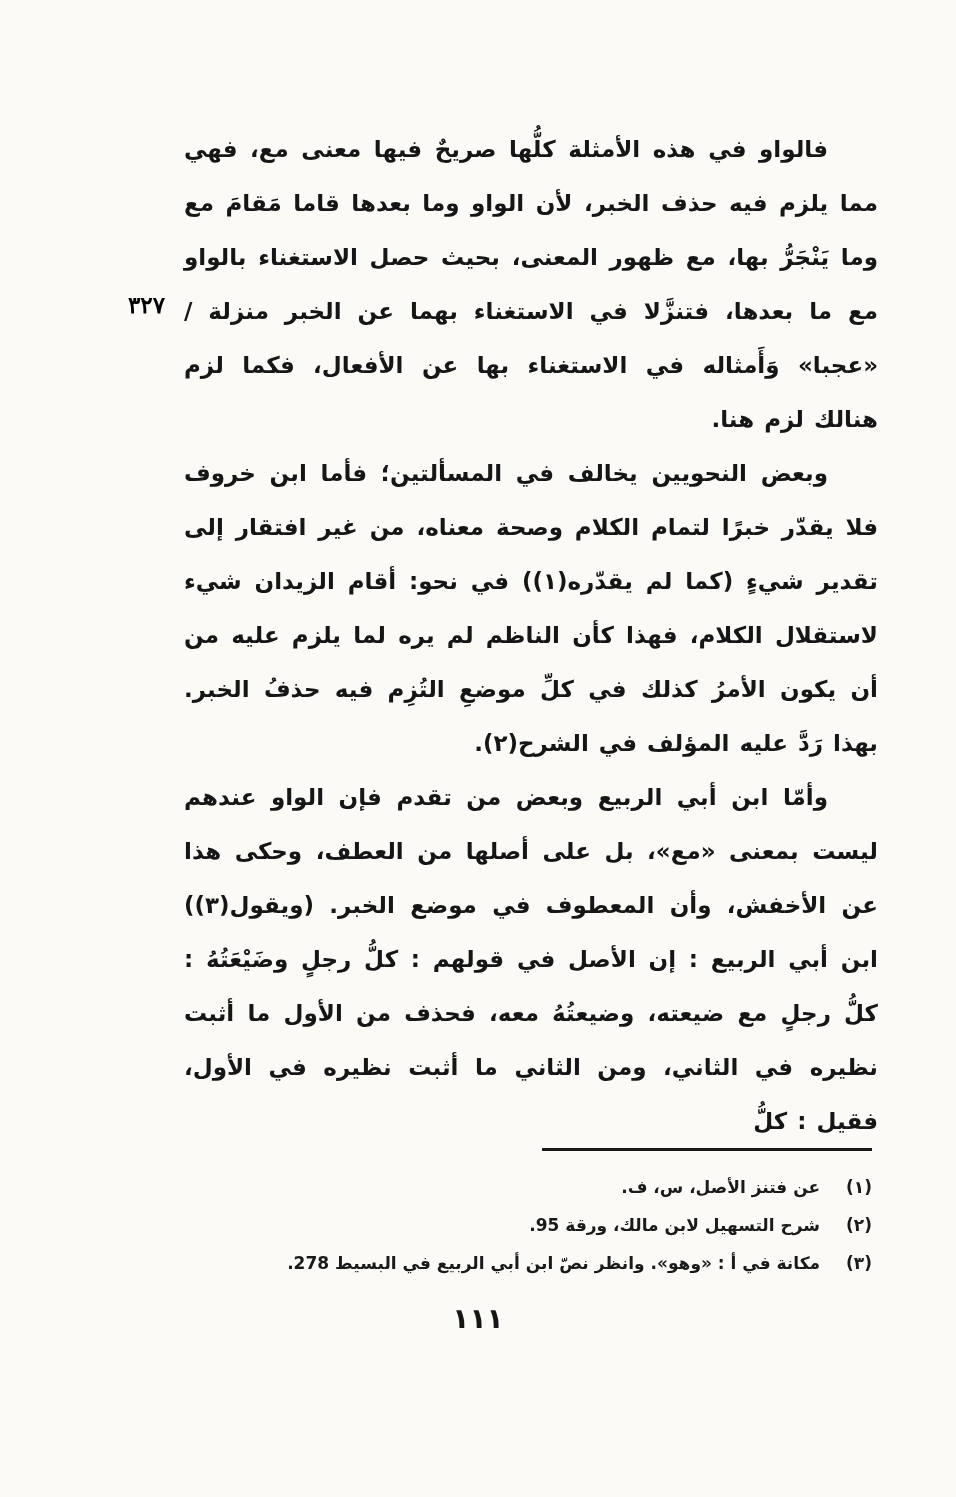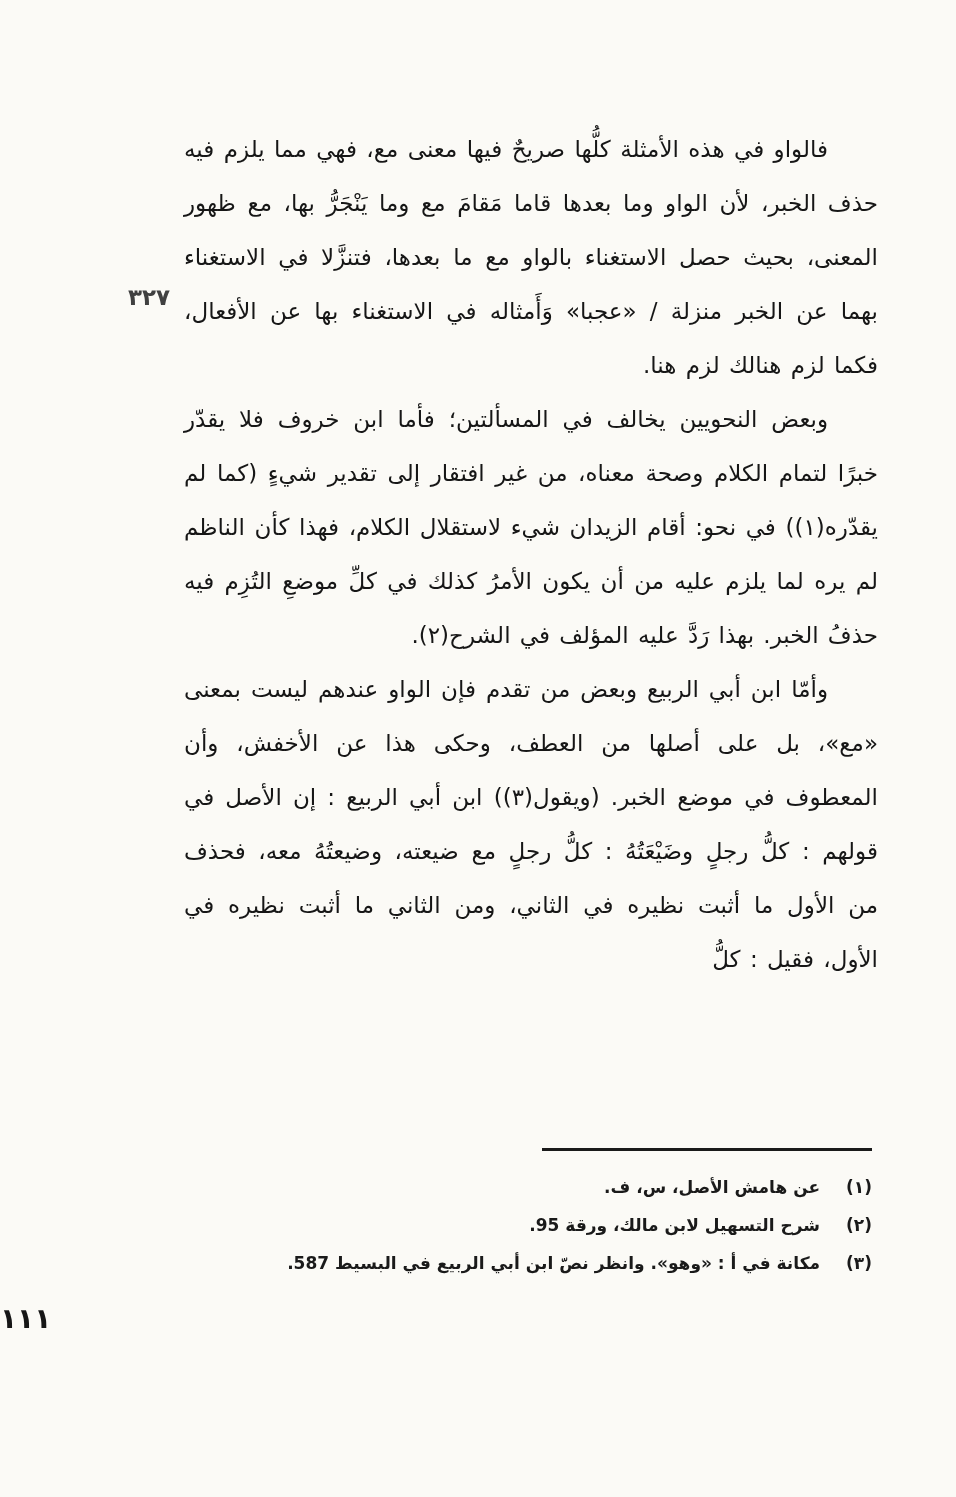--- a/index.html
+++ b/index.html
@@ -21,37 +21,38 @@
     overflow: hidden;
   }
   .text-block {
     position: absolute;
     top: 122px;
     right: 78px;
     width: 694px;
     direction: rtl;
     text-align: justify;
     font-size: 23px;
-    font-weight: 400;
+    font-weight: 700;
     line-height: 54px;
     color: #161616;
   }
   .text-block p {
     margin: 0;
     text-indent: 50px;
     word-spacing: 2px;
   }
   .margin-note {
     position: absolute;
     left: 128px;
-    top: 284px;
+    top: 292px;
     font-size: 23px;
     font-weight: 700;
     direction: rtl;
-    color: #404040;
+    color: #000000;
+    font-family: Liberation Serif, serif;
   }
   .footnote-rule {
     position: absolute;
     top: 1148px;
     right: 84px;
     width: 330px;
     height: 3px;
     background: #1a1a1a;
   }
   .footnotes {
@@ -75,20 +76,21 @@
     flex: 0 0 auto;
   }
   .footnote-text {
     flex: 0 1 auto;
   }
   .page-number {
     position: absolute;
     top: 1302px;
     left: 0;
     width: 100%;
+    text-align: center;
     font-size: 28px;
     font-weight: 700;
     letter-spacing: 3px;
     color: #161616;
   }
 </style>
 </head>
 <body>
 
 <div class="page">
@@ -99,27 +101,27 @@
     <p>فالواو في هذه الأمثلة كلُّها صريحٌ فيها معنى مع، فهي مما يلزم فيه حذف الخبر، لأن الواو وما بعدها قاما مَقامَ مع وما يَنْجَرُّ بها، مع ظهور المعنى، بحيث حصل الاستغناء بالواو مع ما بعدها، فتنزَّلا في الاستغناء بهما عن الخبر منزلة / «عجبا» وَأَمثاله في الاستغناء بها عن الأفعال، فكما لزم هنالك لزم هنا.</p>
     <p>وبعض النحويين يخالف في المسألتين؛ فأما ابن خروف فلا يقدّر خبرًا لتمام الكلام وصحة معناه، من غير افتقار إلى تقدير شيءٍ (كما لم يقدّره(١)) في نحو: أقام الزيدان شيء لاستقلال الكلام، فهذا كأن الناظم لم يره لما يلزم عليه من أن يكون الأمرُ كذلك في كلِّ موضعِ التُزِم فيه حذفُ الخبر. بهذا رَدَّ عليه المؤلف في الشرح(٢).</p>
     <p>وأمّا ابن أبي الربيع وبعض من تقدم فإن الواو عندهم ليست بمعنى «مع»، بل على أصلها من العطف، وحكى هذا عن الأخفش، وأن المعطوف في موضع الخبر. (ويقول(٣)) ابن أبي الربيع : إن الأصل في قولهم : كلُّ رجلٍ وضَيْعَتُهُ : كلُّ رجلٍ مع ضيعته، وضيعتُهُ معه، فحذف من الأول ما أثبت نظيره في الثاني، ومن الثاني ما أثبت نظيره في الأول، فقيل : كلُّ</p>
   </div>
 
   <div class="footnote-rule"></div>
 
   <div class="footnotes" dir="rtl" lang="ar">
     <div class="footnote-row">
       <span class="footnote-num">(١)</span>
-      <span class="footnote-text">عن هامش الأصل، س، ف.</span>
+      <span class="footnote-text">عن فتنز الأصل، س، ف.</span>
     </div>
     <div class="footnote-row">
       <span class="footnote-num">(٢)</span>
       <span class="footnote-text">شرح التسهيل لابن مالك، ورقة 95.</span>
     </div>
     <div class="footnote-row">
       <span class="footnote-num">(٣)</span>
-      <span class="footnote-text">مكانة في أ : «وهو». وانظر نصّ ابن أبي الربيع في البسيط 587.</span>
+      <span class="footnote-text">مكانة في أ : «وهو». وانظر نصّ ابن أبي الربيع في البسيط 278.</span>
     </div>
   </div>
 
   <div class="page-number">١١١</div>
 
 </div>
 
 </body></html>

